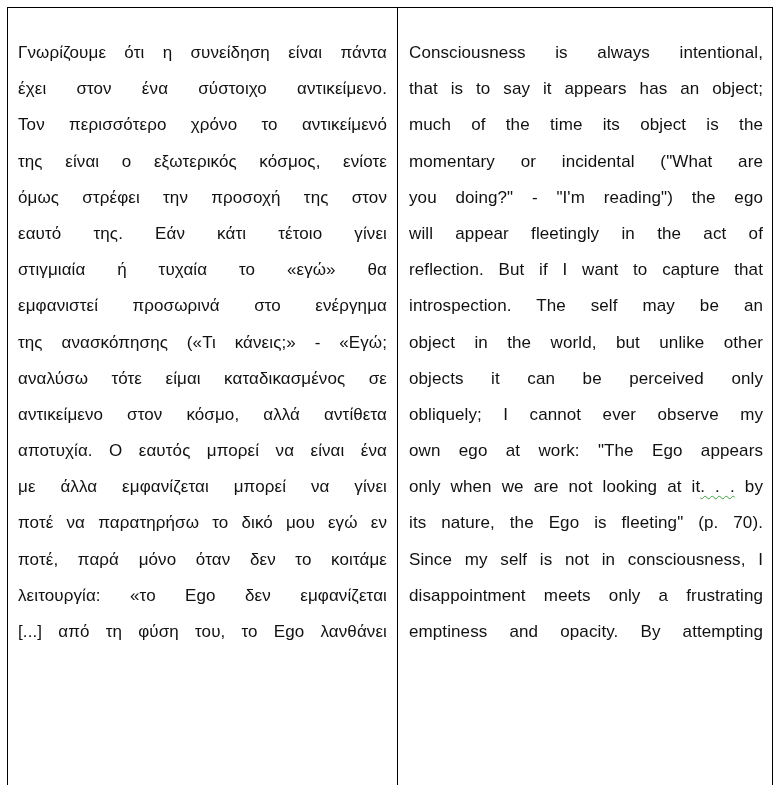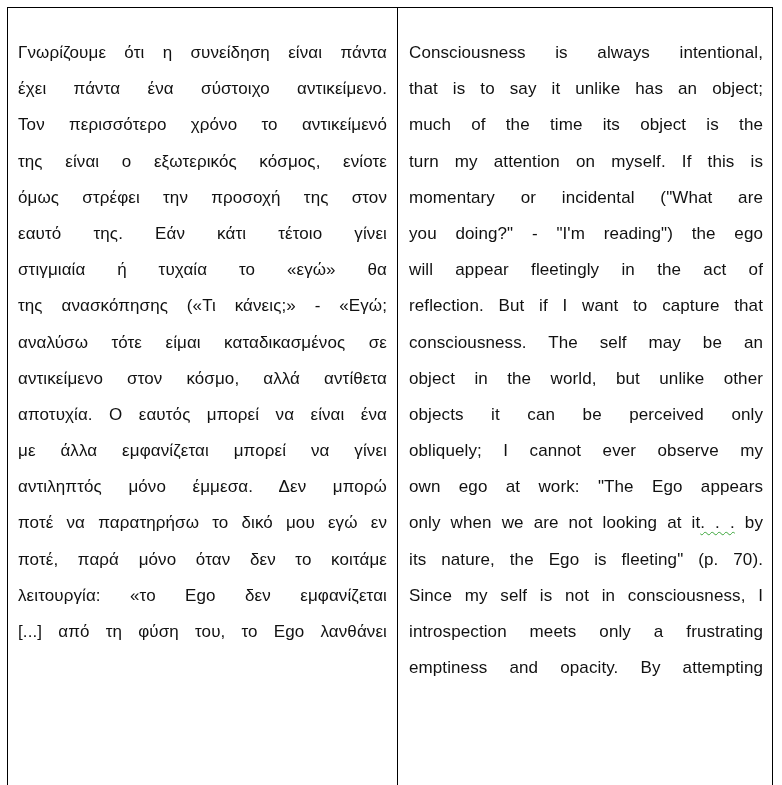--- a/index.html
+++ b/index.html
@@ -58,50 +58,49 @@
     text-decoration-thickness: 1px;
     text-underline-offset: 3px;
   }
 </style>
 </head>
 <body>
 
 <div class="table">
   <div class="cell left" id="left-cell">
       <span class="line">Γνωρίζουμε ότι η συνείδηση είναι πάντα</span>
-      <span class="line">έχει πάντα ένα σύστοιχο αντικείμενο.</span>
+      <span class="line">έχει στον ένα σύστοιχο αντικείμενο.</span>
       <span class="line">Τον περισσότερο χρόνο το αντικείμενό</span>
       <span class="line">της είναι ο εξωτερικός κόσμος, ενίοτε</span>
       <span class="line">όμως στρέφει την προσοχή της στον</span>
       <span class="line">εαυτό της. Εάν κάτι τέτοιο γίνει</span>
       <span class="line">στιγμιαία ή τυχαία το «εγώ» θα</span>
+      <span class="line">εμφανιστεί προσωρινά στο ενέργημα</span>
       <span class="line">της ανασκόπησης («Τι κάνεις;» - «Εγώ;</span>
       <span class="line">αναλύσω τότε είμαι καταδικασμένος σε</span>
       <span class="line">αντικείμενο στον κόσμο, αλλά αντίθετα</span>
       <span class="line">αποτυχία. Ο εαυτός μπορεί να είναι ένα</span>
       <span class="line">με άλλα εμφανίζεται μπορεί να γίνει</span>
-      <span class="line">αντιληπτός μόνο έμμεσα. Δεν μπορώ</span>
       <span class="line">ποτέ να παρατηρήσω το δικό μου εγώ εν</span>
       <span class="line">ποτέ, παρά μόνο όταν δεν το κοιτάμε</span>
       <span class="line">λειτουργία: «το Ego δεν εμφανίζεται</span>
       <span class="line">[...] από τη φύση του, το Ego λανθάνει</span>
     </div>
   <div class="cell right" id="right-cell">
       <span class="line">Consciousness is always intentional,</span>
-      <span class="line">that is to say it unlike has an object;</span>
+      <span class="line">that is to say it appears has an object;</span>
       <span class="line">much of the time its object is the</span>
-      <span class="line">turn my attention on myself. If this is</span>
       <span class="line">momentary or incidental ("What are</span>
       <span class="line">you doing?" - "I'm reading") the ego</span>
       <span class="line">will appear fleetingly in the act of</span>
       <span class="line">reflection. But if I want to capture that</span>
-      <span class="line">consciousness. The self may be an</span>
+      <span class="line">introspection. The self may be an</span>
       <span class="line">object in the world, but unlike other</span>
       <span class="line">objects it can be perceived only</span>
       <span class="line">obliquely; I cannot ever observe my</span>
       <span class="line">own ego at work: "The Ego appears</span>
       <span class="line">only when we are not looking at it<span class="squiggle" style="text-decoration-color: rgb(58, 165, 58);">. . .</span><span> by</span></span>
       <span class="line">its nature, the Ego is fleeting" (p. 70).</span>
       <span class="line">Since my self is not in consciousness, I</span>
-      <span class="line">introspection meets only a frustrating</span>
+      <span class="line">disappointment meets only a frustrating</span>
       <span class="line">emptiness and opacity. By attempting</span>
     </div>
 </div>
 
 </body></html>

